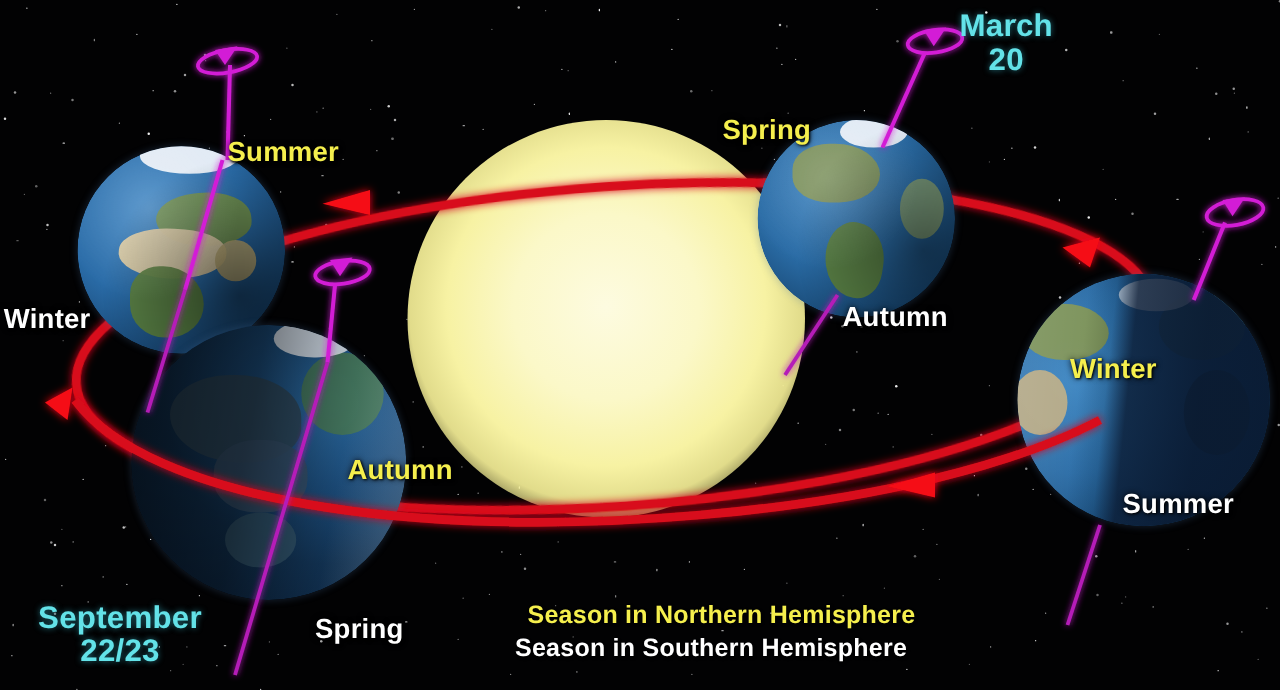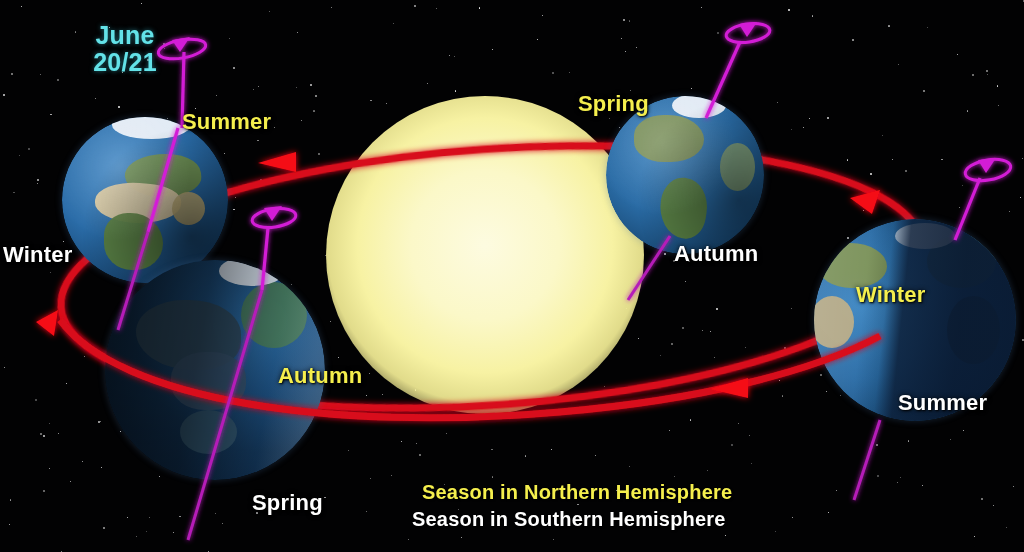--- a/index.html
+++ b/index.html
@@ -477,28 +477,30 @@
     </g>
 
     <g filter="url(#magglow)">
       <line x1="955" y1="240" x2="980" y2="178" stroke="#d31fd6" stroke-width="3.2"></line>
       <ellipse cx="988" cy="170" rx="23" ry="10" fill="none" stroke="#d31fd6" stroke-width="3" transform="rotate(-10 988 170)"></ellipse>
       <polygon points="978,160 996,158 986,173" fill="#d31fd6"></polygon>
       <line x1="880" y1="420" x2="854" y2="500" stroke="#b51cb8" stroke-width="3"></line>
     </g>
   </svg>
 
-  <div class="lbl date-lbl" style="left:60px;top:22px;width:130px;">June
-20/21</div>
   <div class="lbl north-lbl" style="left:182px;top:110px;">Summer</div>
   <div class="lbl south-lbl" style="left:3px;top:243px;">Winter</div>
 
+  <div class="lbl date-lbl" style="left:22px;top:481px;width:148px;">September
+22/23</div>
   <div class="lbl north-lbl" style="left:278px;top:364px;">Autumn</div>
   <div class="lbl south-lbl" style="left:252px;top:491px;">Spring</div>
 
+  <div class="lbl date-lbl" style="left:757px;top:8px;width:96px;">March
+20</div>
   <div class="lbl north-lbl" style="left:578px;top:92px;">Spring</div>
   <div class="lbl south-lbl" style="left:674px;top:242px;">Autumn</div>
 
   <div class="lbl north-lbl" style="left:856px;top:283px;">Winter</div>
   <div class="lbl south-lbl" style="left:898px;top:391px;">Summer</div>
 
   <div class="lbl legend-n" style="left:422px;top:482px;">Season in Northern Hemisphere</div>
   <div class="lbl legend-s" style="left:412px;top:509px;">Season in Southern Hemisphere</div>
 
 </div>

